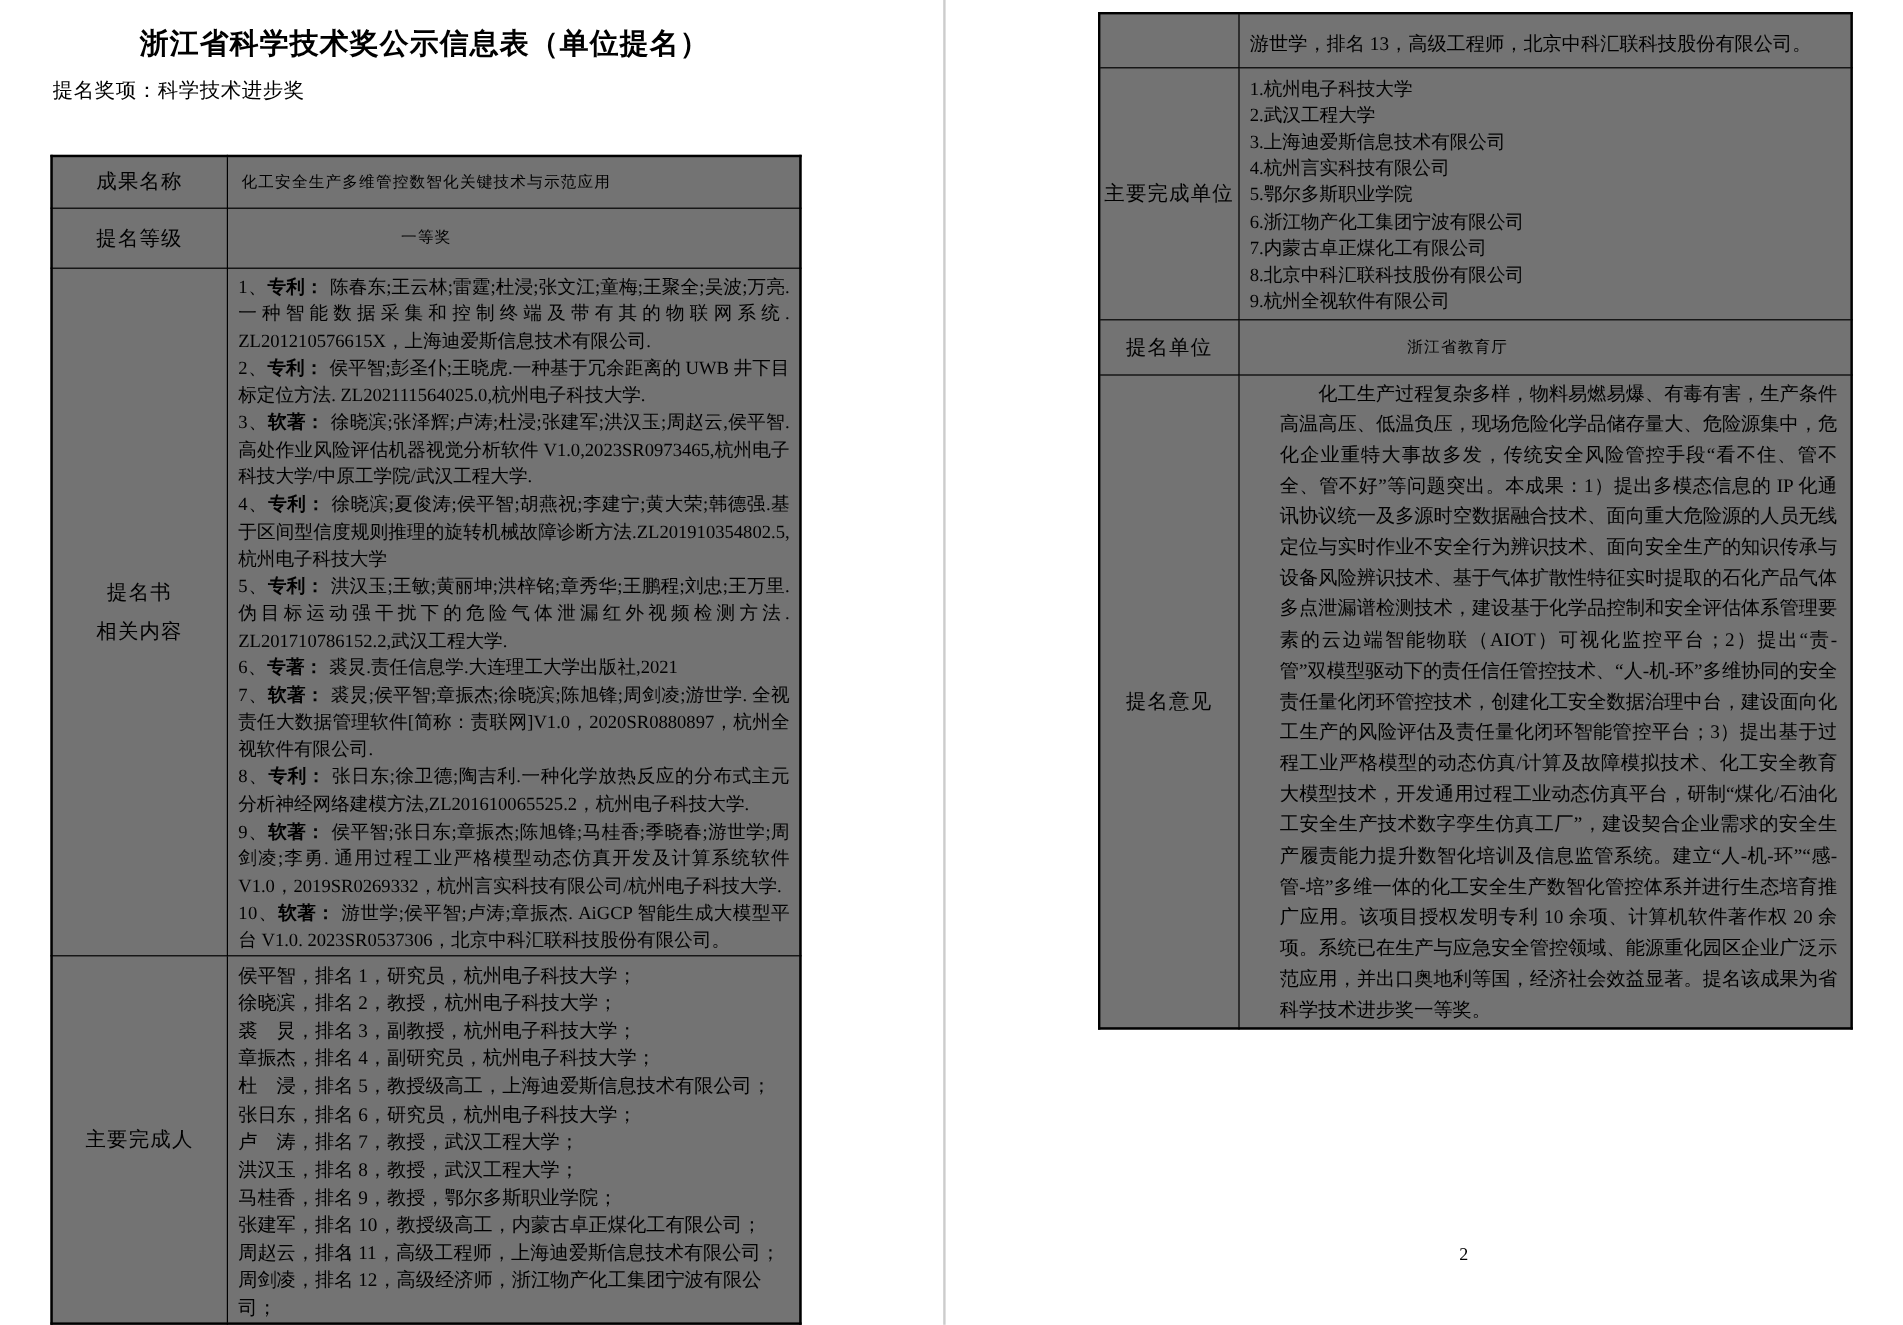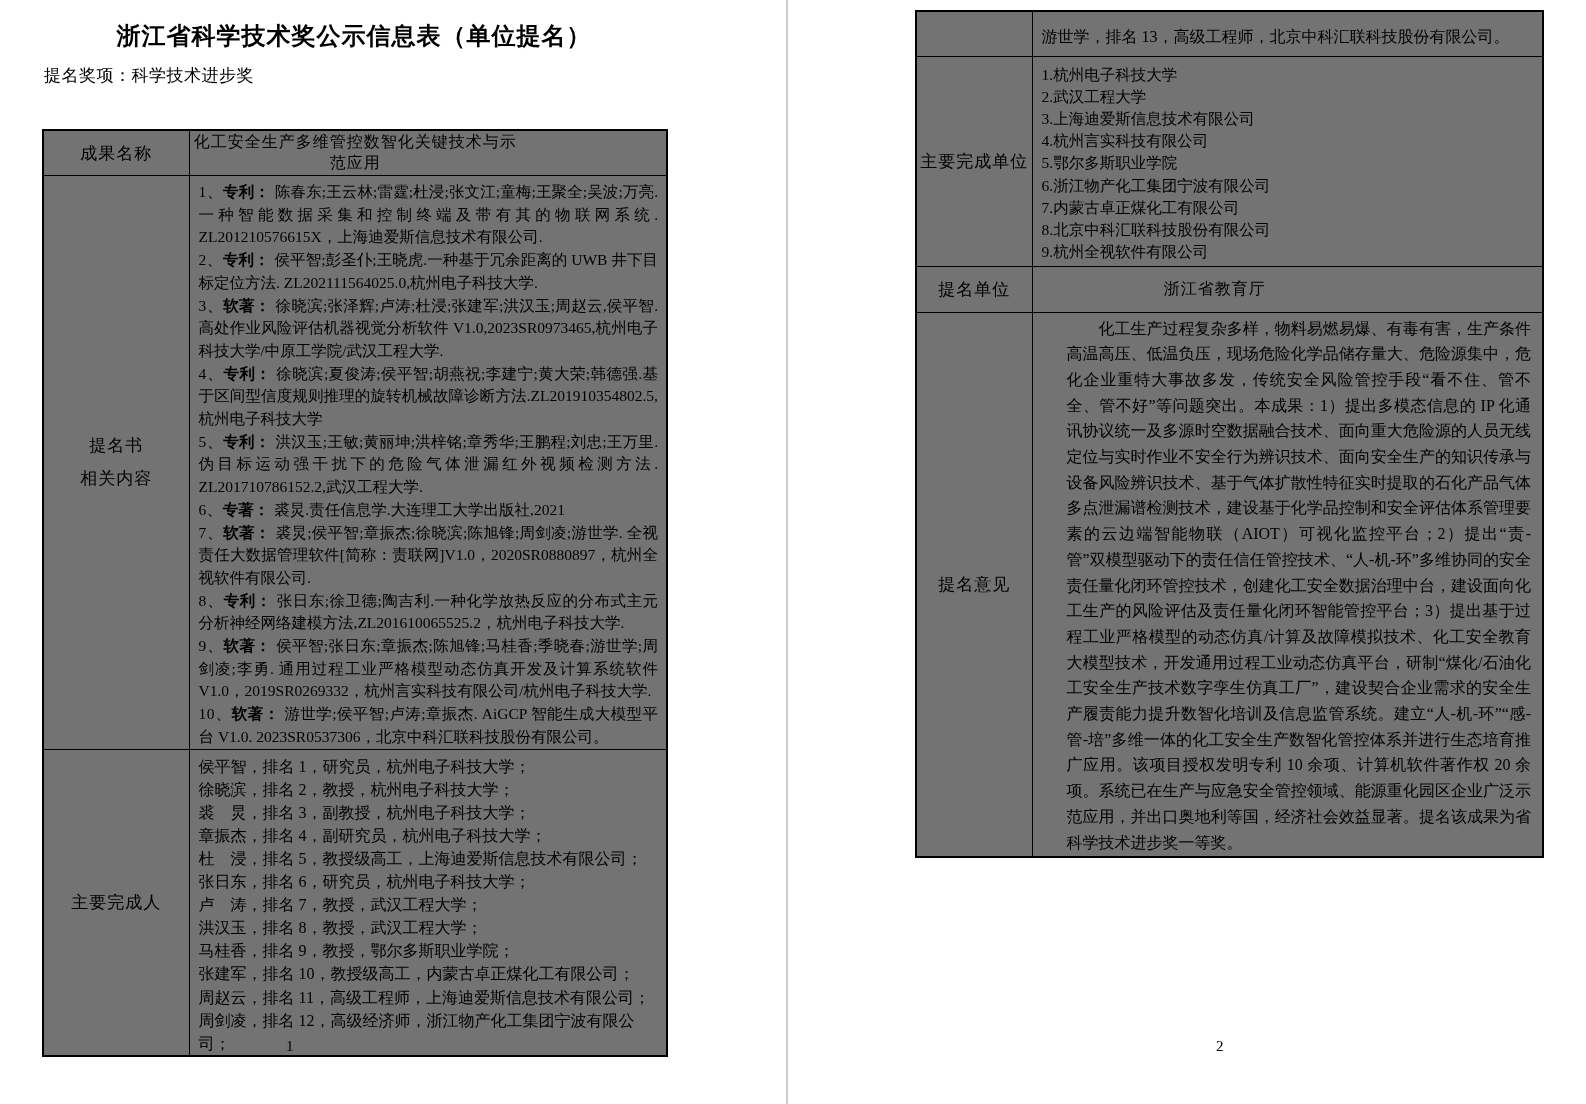--- a/index.html
+++ b/index.html
@@ -11,21 +11,21 @@
   .page-divider{position:absolute;left:786px;top:0;width:2px;height:1104px;background:#cccccc;}
   .doc-title{position:absolute;left:42px;top:20px;width:624px;text-align:center;
     font-size:24px;font-weight:bold;letter-spacing:1px;}
   .subtitle{position:absolute;left:44px;top:64px;font-size:17px;letter-spacing:0.5px;}
   table.award{border-collapse:collapse;table-layout:fixed;position:absolute;background:#737373;}
   table.award{border:2px solid #000;}
   table.award td{border:1px solid #000;overflow:hidden;vertical-align:middle;}
   #table-p1{left:42px;top:90px;width:624px;margin-top:39px;}
   #table-p2{left:915px;top:10px;width:627px;}
   td.label-cell{text-align:center;font-size:17px;letter-spacing:1px;padding:0 2px;}
-  td.center-val{text-align:center;font-size:16px;letter-spacing:1px;padding-right:146px;}
+  td.center-val{text-align:center;font-size:13px;letter-spacing:1px;padding-right:146px;}
   td.list-cell{vertical-align:top;padding:5px 8px 0 9px;}
   .pub-item{font-size:15.5px;line-height:22.7px;text-align:justify;}
   .pub-no{letter-spacing:0.5px;}
   .pub-type{font-weight:bold;margin-right:5px;}
   .person-line{font-size:16px;line-height:23.1px;}
   .unit-line{font-size:15.5px;line-height:22.2px;}
   #completer13{font-size:16px;padding-top:7px;}
   .opinion-text{font-size:16px;line-height:25.7px;text-align:justify;text-indent:2em;
     padding:2px 10px 0 10px;margin-left:23px;}
   td.opinion-cell{vertical-align:top;}
@@ -44,20 +44,24 @@
 
 <table class="award" id="table-p1">
   <colgroup>
       <col style="width:146px">
       <col style="width:478px">
     </colgroup>
   <tbody>
       <tr style="height:43px;">
     <td class="label-cell">成果名称</td>
     <td class="center-val">化工安全生产多维管控数智化关键技术与示范应用</td>
+  </tr>
+  <tr style="height:50px;">
+    <td class="label-cell">提名等级</td>
+    <td class="center-val">一等奖</td>
   </tr>
   <tr style="height:570px;">
     <td class="label-cell two-line-label">
       <span>提名书</span>
       <span>相关内容</span>
     </td>
     <td class="list-cell">
 
         <div class="pub-item"><span class="pub-no">1、</span><span class="pub-type">专利：</span><span>陈春东;王云林;雷霆;杜浸;张文江;童梅;王聚全;吴波;万亮. 一种智能数据采集和控制终端及带有其的物联网系统. ZL201210576615X，上海迪爱斯信息技术有限公司.</span></div>
 

